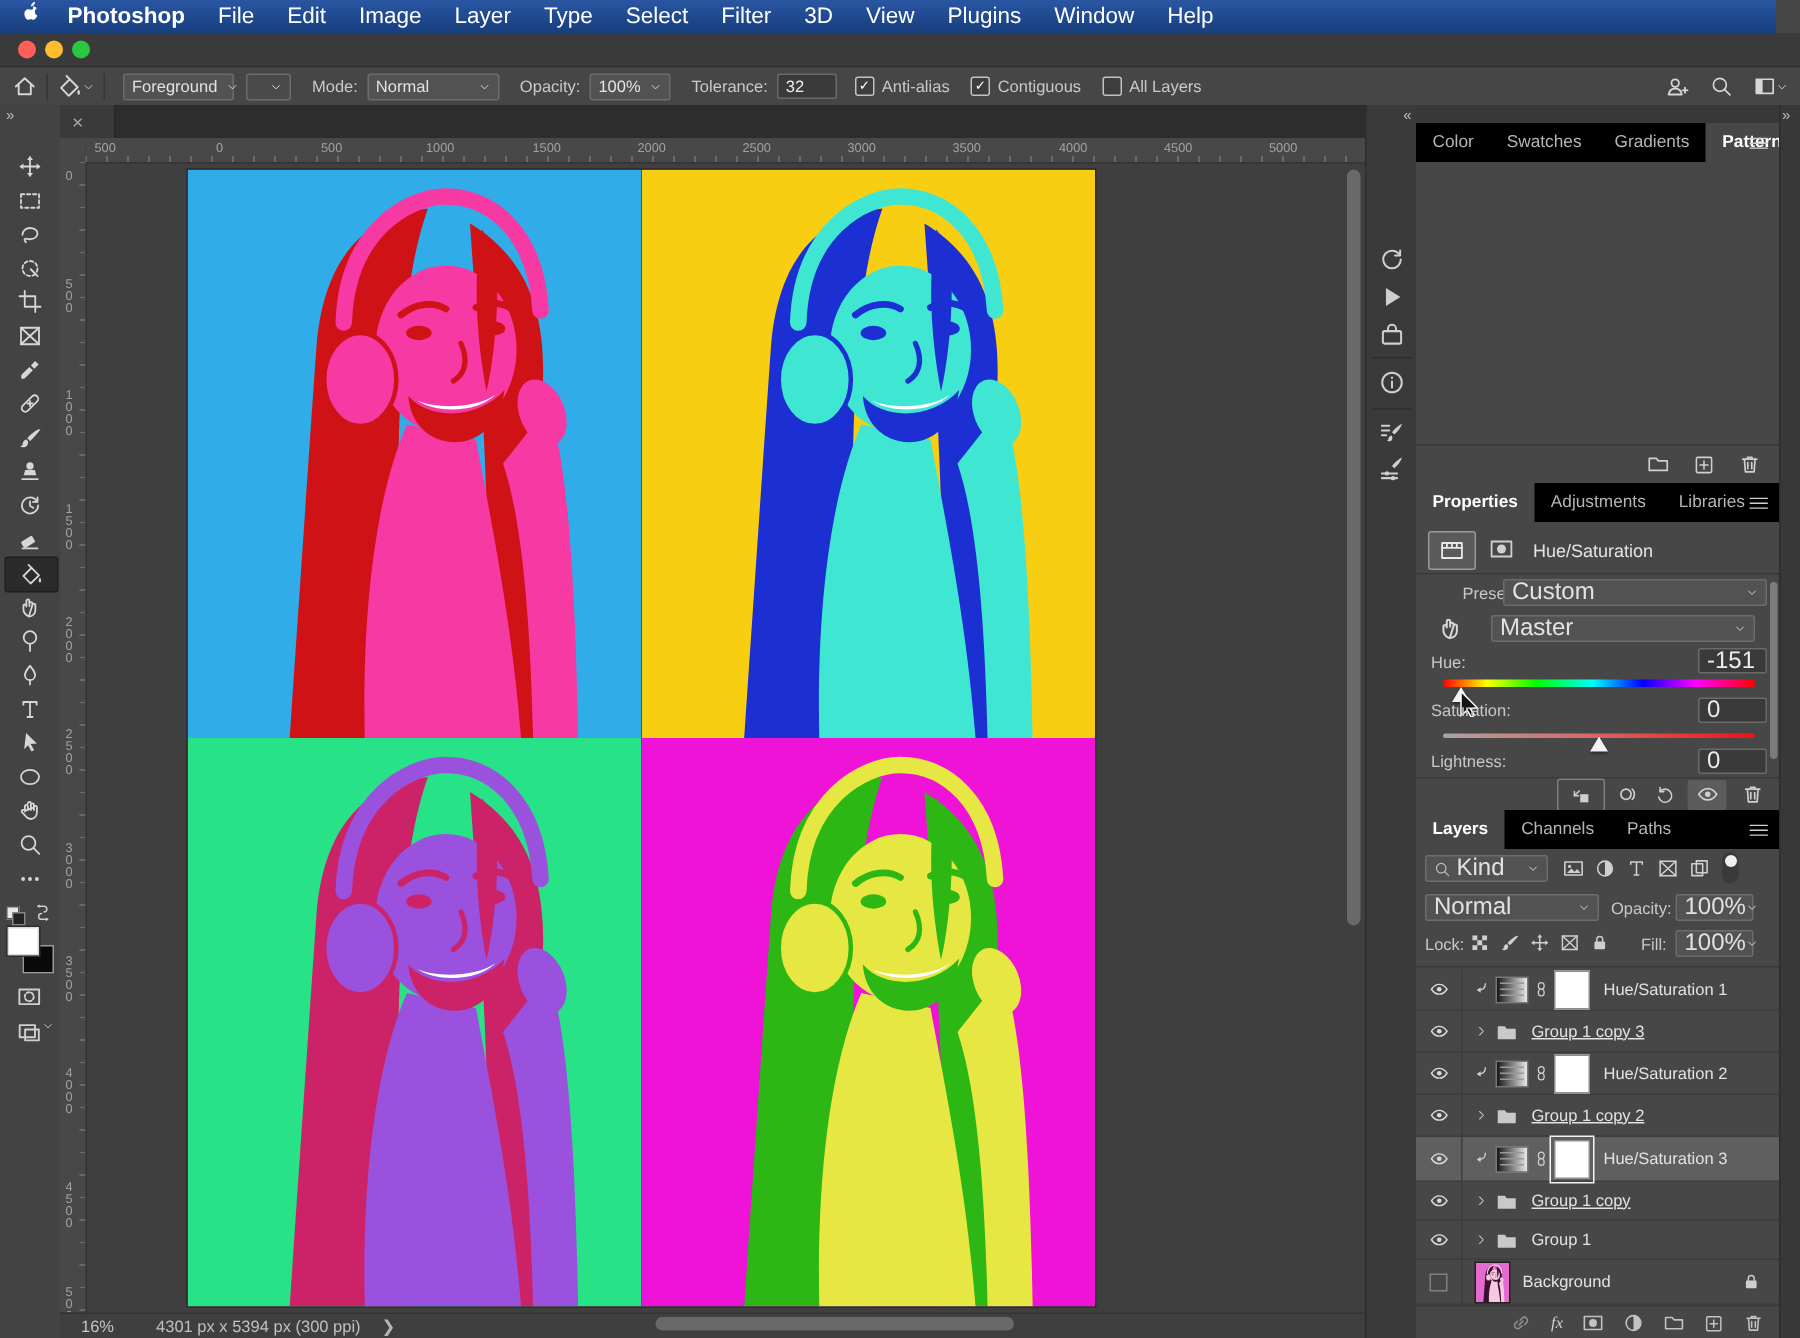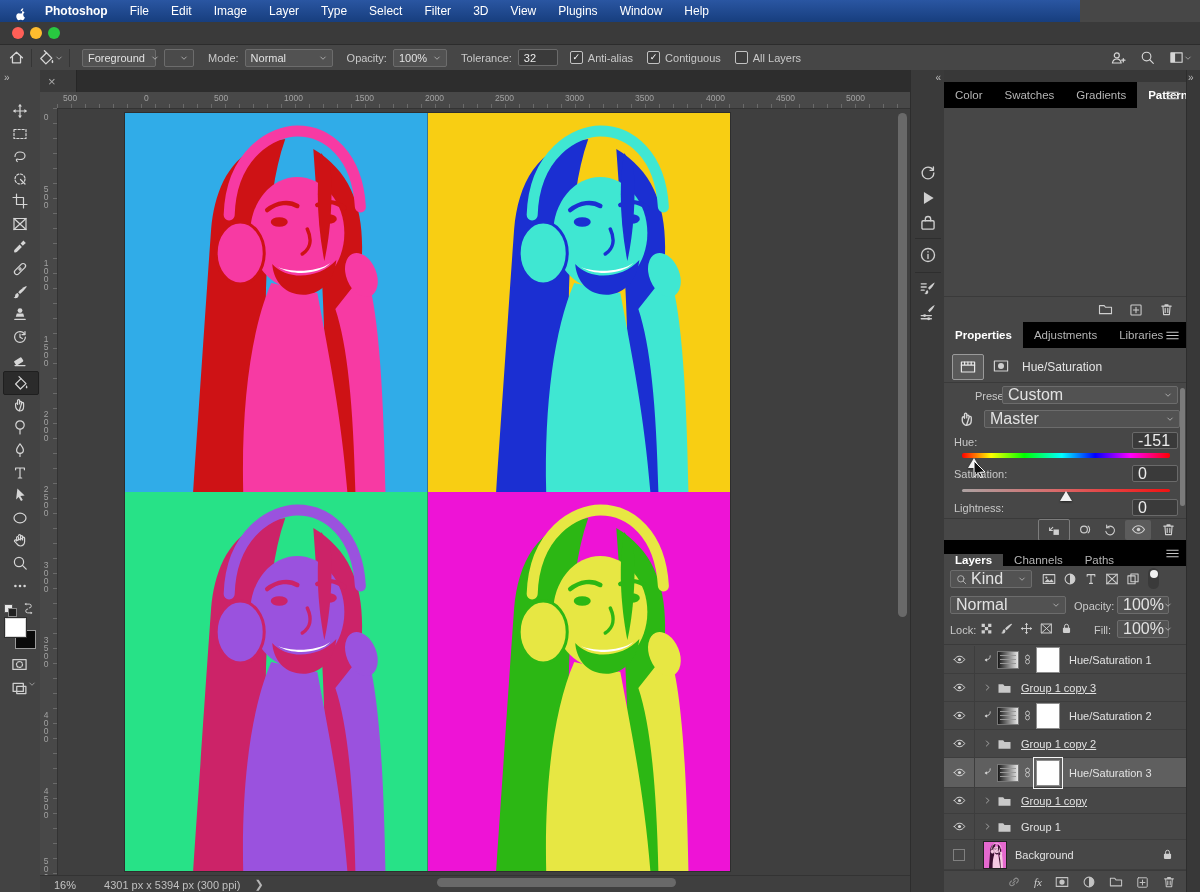--- a/index.html
+++ b/index.html
@@ -5,22 +5,22 @@
   html,body{margin:0;padding:0;}
   body{width:1200px;height:892px;position:relative;overflow:hidden;
        background:#474747;font-family:"Liberation Sans",sans-serif;
        -webkit-user-select:none;user-select:none;}
   .abs{position:absolute;}
   svg.ic{display:block;}
   svg.ic .s{stroke:currentColor;stroke-width:1.2;fill:none;stroke-linecap:round;stroke-linejoin:round;}
   svg.ic .f{fill:currentColor;stroke:none;}
 
   
-  #menubar{left:0;top:0;width:1080px;height:22px;display:flex;align-items:flex-end;
-    background:linear-gradient(#2a56a2,#173e7e);color:#fff;font-size:12px;}
+  #menubar{left:0;top:0;width:1184px;height:22px;display:flex;align-items:flex-start;
+    background:linear-gradient(#2a56a2,#173e7e);color:#fff;font-size:15px;}
   #menubar .apple{margin:0 14px 0 14px;color:#fff;}
   #menubar .mitem{padding:0 11px;line-height:22px;}
   #menubar .mitem.first{font-weight:bold;padding-left:2px;}
 
   
   #titlebar{left:0;top:22px;width:1200px;height:22px;background:#3a3a3a;border-bottom:1px solid #2c2c2c;}
   .tl{position:absolute;top:5px;width:12px;height:12px;border-radius:50%;}
   #title-text{position:absolute;left:0;right:0;top:3px;text-align:center;color:#cfcfcf;font-size:12.5px;}
 
   
@@ -606,21 +606,21 @@
       <span style="flex:1;">Custom</span>
       <svg class="ic chev" width="9" height="9" viewBox="0 0 16 16">
         <path class="s" d="M3.5 6l4.5 4.5L12.5 6"></path>
       </svg>
     </div>
     <div class="abs" style="left:14px;top:340px;width:26px;height:22px;color:#d6d6d6;">
       <svg class="ic" width="18" height="18" viewBox="0 0 16 16">
         <path class="s" d="M7 13.6c-1.8-.9-3.2-2.7-3.2-4.6V7c0-.6.4-1 1-1s1 .4 1 1m0 .4V3.8c0-.6.4-1 1-1s1 .4 1 1V7m0-1.4c0-.6.4-1 1-1s1 .4 1 1V7m0-.4c0-.6.4-1 1-1s1 .4 1 1v2.8c0 2.4-1.5 4.2-4.2 4.2z"></path>
       </svg>
     </div>
-    <div class="abs dd" style="left:40px;top:340px;width:196px;">
+    <div class="abs dd" style="left:50px;top:340px;width:176px;">
       <span style="flex:1;">Master</span>
       <svg class="ic chev" width="9" height="9" viewBox="0 0 16 16">
         <path class="s" d="M3.5 6l4.5 4.5L12.5 6"></path>
       </svg>
     </div>
     <div class="abs plabel" style="left:10px;top:366px;">Hue:</div>
     <div class="abs vbox" style="left:188px;top:362px;width:46px;">-151</div>
     <div class="abs sliderbar" style="left:18px;top:383px;width:208px;background:linear-gradient(to right,#f00 0%,#ff0 14%,#0f0 30%,#0ff 48%,#00f 64%,#f0f 81%,#f00 100%);"></div>
     <div class="abs tri" style="left:24px;top:388px;"></div>
     <svg class="abs" style="left:29px;top:391px;" width="16" height="17" viewBox="0 0 16 17">
@@ -658,21 +658,21 @@
           <path class="s" d="M1.6 8C3.4 5.3 5.6 4 8 4s4.6 1.3 6.4 4c-1.8 2.7-4 4-6.4 4S3.4 10.7 1.6 8z"></path>
           <circle class="f" cx="8" cy="8" r="1.9"></circle>
         </svg>
       </span>
      <span style="margin-right:10px;">
         <svg class="ic" width="15" height="15" viewBox="0 0 16 16">
           <path class="s" d="M3 4.4h10M6.4 4.4V3h3.2v1.4M4.2 4.4l.7 9h6.2l.7-9M6.6 6.8v4.4M9.4 6.8v4.4"></path>
         </svg>
       </span>
     </div>
-    <div class="tabband" style="top:470px;align-items:flex-end;">
+    <div class="tabband" style="top:470px;">
       <span class="ptab active">Layers</span>
       <span class="ptab ">Channels</span>
       <span class="ptab ">Paths</span>
     </div>
     <div class="burger" style="top:478px;">
         <svg class="ic" width="13" height="11" viewBox="0 0 16 12">
         <path class="s" d="M1 2h14M1 6h14M1 10h14" stroke-width="1.6"></path>
       </svg>
     </div>
     <div class="abs dd" style="left:6px;top:500px;width:82px;">

